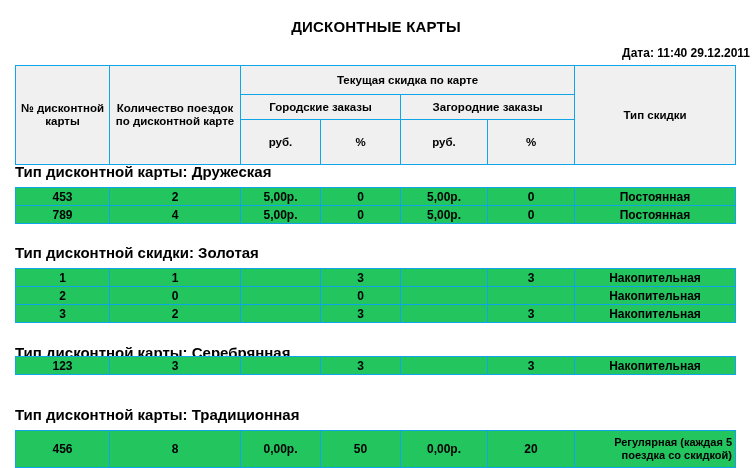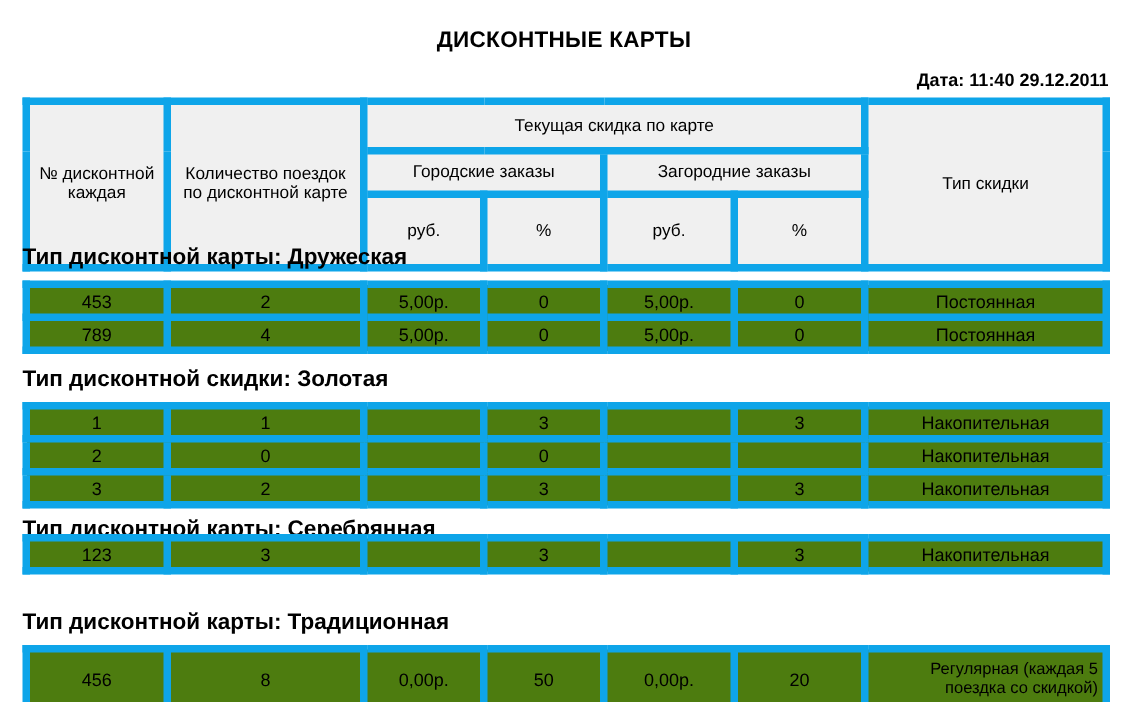--- a/index.html
+++ b/index.html
@@ -32,41 +32,41 @@
     text-align: center;
     font-size: 15px;
     font-weight: bold;
     letter-spacing: 0.2px;
   }
 
   
   .report-date {
     position: absolute;
     top: 46px;
-    right: 13px;
+    right: 2px;
     font-size: 12px;
     font-weight: bold;
     white-space: nowrap;
   }
   .report-date .date-label { font-weight: bold; }
   .report-date .date-value { font-weight: bold; }
 
   
   .tbl {
     border-collapse: collapse;
     table-layout: fixed;
     width: 720px;
     font-size: 11.5px;
   }
   .tbl td, .tbl th {
-    border: 5px solid #0ea5e9;
+    border: 1px solid #0ea5e9;
     padding: 0;
     vertical-align: middle;
     text-align: center;
-    font-weight: normal;
+    font-weight: bold;
   }
 
   
   col.c-num    { width: 94px;  }
   col.c-trips  { width: 131px; }
   col.c-cr     { width: 80px;  }
   col.c-cp     { width: 80px;  }
   col.c-sr     { width: 87px;  }
   col.c-sp     { width: 87px;  }
   col.c-type   { width: 161px; }
@@ -99,21 +99,21 @@
 
   
   .data-table-wrap {
     position: absolute;
     left: 15px;
   }
   .data-table td {
     height: 17px;
     font-size: 12px;
     line-height: 14px;
-    background: #4d7c0f;
+    background: #22c55e;
     padding: 0 2px;
   }
   .data-table td.cell-type-wrap {
     font-size: 11px;
     line-height: 13px;
     height: 34px;
     padding: 1px 3px;
     text-align: right;
   }
 </style>
@@ -135,21 +135,21 @@
         <col class="c-num">
           <col class="c-trips">
           <col class="c-cr">
         <col class="c-cp">
           <col class="c-sr">
           <col class="c-sp">
           <col class="c-type">
       </colgroup>
       <tbody>
         <tr>
-          <th class="th-tall" rowspan="3">№ дисконтной каждая</th>
+          <th class="th-tall" rowspan="3">№ дисконтной карты</th>
           <th class="th-tall" rowspan="3">Количество поездок по дисконтной карте</th>
           <th class="th-group" colspan="4">Текущая скидка по карте</th>
           <th class="th-tall" rowspan="3">Тип скидки</th>
         </tr>
         <tr>
           <th class="th-sub" colspan="2">Городские заказы</th>
           <th class="th-sub" colspan="2">Загородние заказы</th>
         </tr>
         <tr>
           <th class="th-unit">руб.</th>

